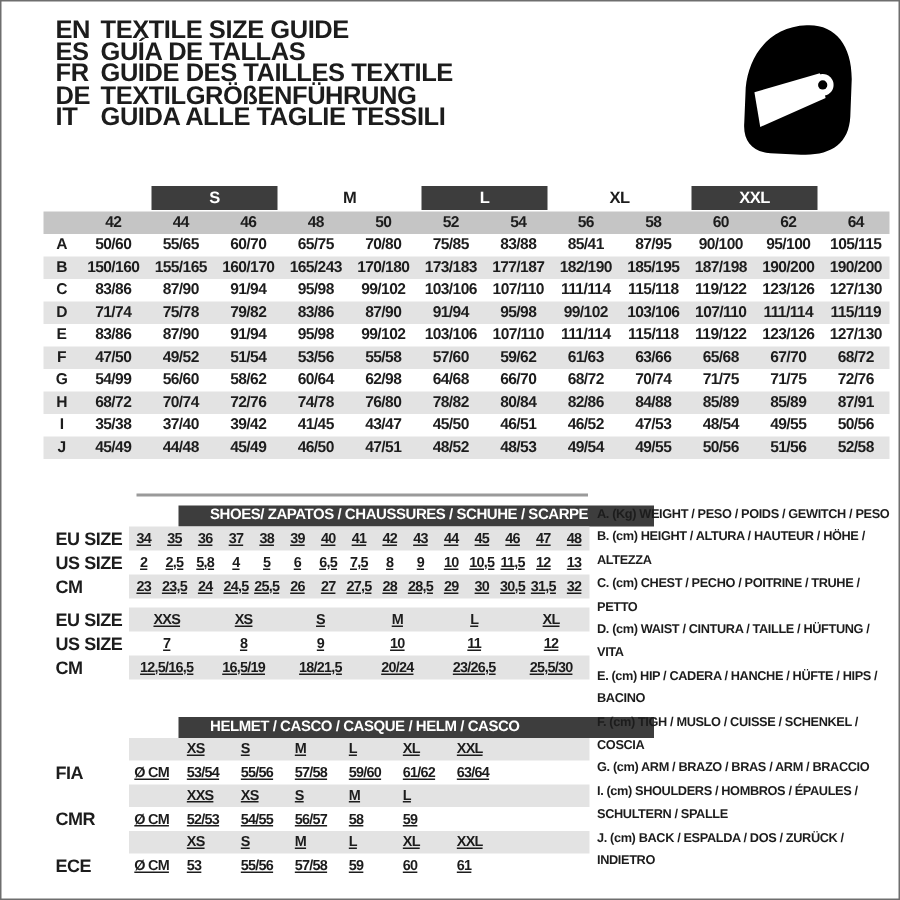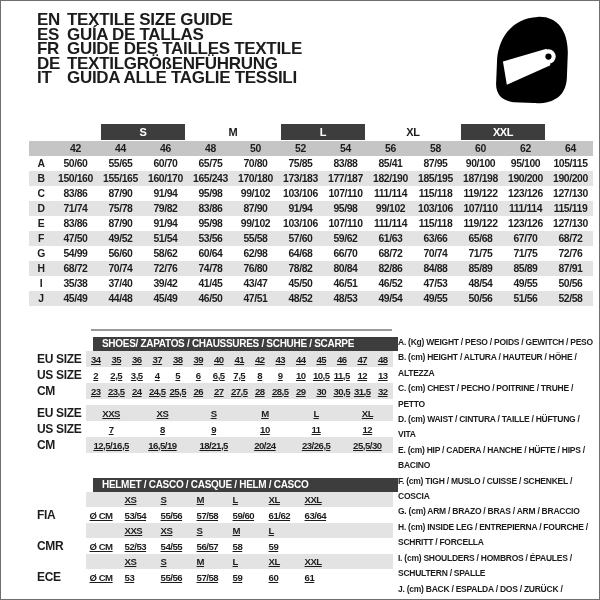--- a/index.html
+++ b/index.html
@@ -22,22 +22,22 @@
   .mrow { display:grid; grid-template-columns:24px repeat(12,1fr); height:15px; align-items:center; text-align:center; }
   .gray1 { background:#c5c5c5; }
   .gray2 { background:#e3e3e3; }
   
   .divider { position:absolute; left:90px; top:328px; width:301px; height:2px; background:#9a9a9a; }
   
   .sect { position:absolute; left:30px; width:362px; }
   #shoes-table  { top:336px; }
   #gloves-table { top:404px; }
   #helmet-table { top:477px; }
-  .sect-header { margin-left:62px; width:296px; background:#3d3d3d; color:#fff; height:14px; line-height:14px;
-                 padding-left:9px; font-size:10px; letter-spacing:-0.3px; white-space:nowrap; }
+  .sect-header { margin-left:88px; width:296px; background:#3d3d3d; color:#fff; height:14px; line-height:14px;
+                 padding-left:21px; font-size:10px; letter-spacing:-0.3px; white-space:nowrap; }
   .srow { display:flex; align-items:center; height:16px; }
   .rlabel { width:60px; font-size:12px; letter-spacing:-0.3px; padding-left:6px; box-sizing:border-box; }
   .rcells { width:342px; display:grid; height:100%; align-items:center;text-decoration:underline; }
   .cells-15 { grid-template-columns:repeat(15,1fr); }
   .cells-6  { grid-template-columns:repeat(6,1fr); }
   .cells-helmet { grid-template-columns:35px repeat(6,36px) 1fr; }
   .cell { text-align:center; font-size:9.6px; letter-spacing:-0.5px; white-space:nowrap; }
   .cell.left { text-align:left; padding-left:4px; }
   .hrow-size { height:15px; }
   
@@ -281,21 +281,21 @@
             <div class="cell">46</div>
             <div class="cell">47</div>
             <div class="cell">48</div>
           </div>
         </div>
         <div class="srow">
           <div class="rlabel">US SIZE</div>
           <div class="rcells cells-15">
             <div class="cell">2</div>
             <div class="cell">2,5</div>
-            <div class="cell">3,5</div>
+            <div class="cell">5,8</div>
             <div class="cell">4</div>
             <div class="cell">5</div>
             <div class="cell">6</div>
             <div class="cell">6,5</div>
             <div class="cell">7,5</div>
             <div class="cell">8</div>
             <div class="cell">9</div>
             <div class="cell">10</div>
             <div class="cell">10,5</div>
             <div class="cell">11,5</div>
@@ -449,18 +449,17 @@
   </div>
 
   <div class="legend" id="legend">
       <div class="legend-item">A. (Kg) WEIGHT / PESO / POIDS / GEWITCH / PESO</div>
       <div class="legend-item">B. (cm) HEIGHT / ALTURA / HAUTEUR / HÖHE / ALTEZZA</div>
       <div class="legend-item">C. (cm) CHEST / PECHO / POITRINE / TRUHE / PETTO</div>
       <div class="legend-item">D. (cm) WAIST / CINTURA / TAILLE / HÜFTUNG / VITA</div>
       <div class="legend-item">E. (cm) HIP / CADERA / HANCHE / HÜFTE / HIPS / BACINO</div>
       <div class="legend-item">F. (cm) TIGH / MUSLO / CUISSE / SCHENKEL / COSCIA</div>
       <div class="legend-item">G. (cm) ARM / BRAZO / BRAS / ARM / BRACCIO</div>
-      <div class="legend-item">H. (cm) INSIDE LEG / ENTREPIERNA / FOURCHE / SCHRITT / FORCELLA</div>
       <div class="legend-item">I. (cm) SHOULDERS / HOMBROS / ÉPAULES / SCHULTERN / SPALLE</div>
       <div class="legend-item">J. (cm) BACK / ESPALDA / DOS / ZURÜCK / INDIETRO</div>
     </div>
 
 </div>
 
 </body></html>

